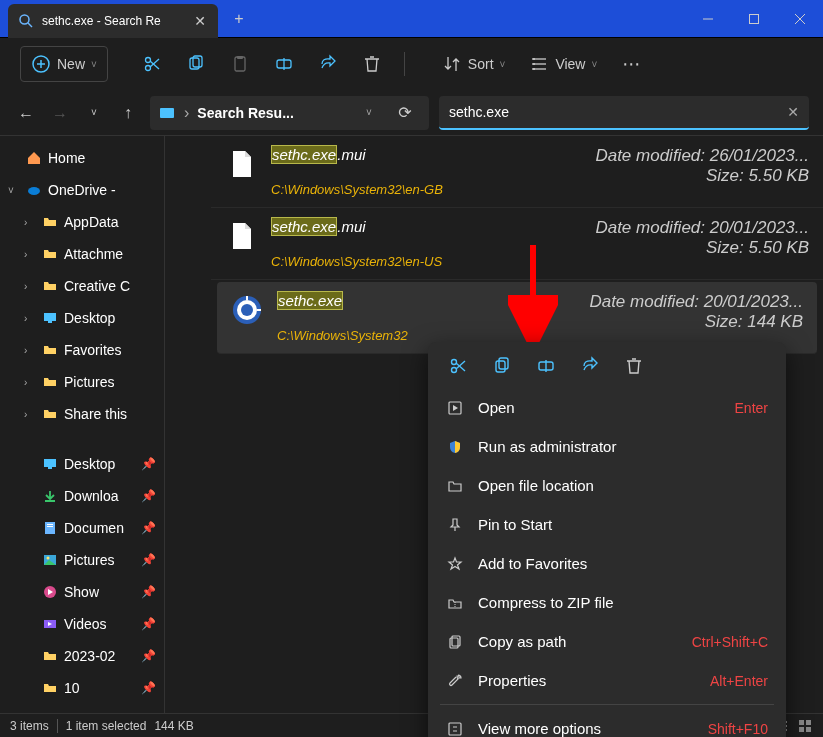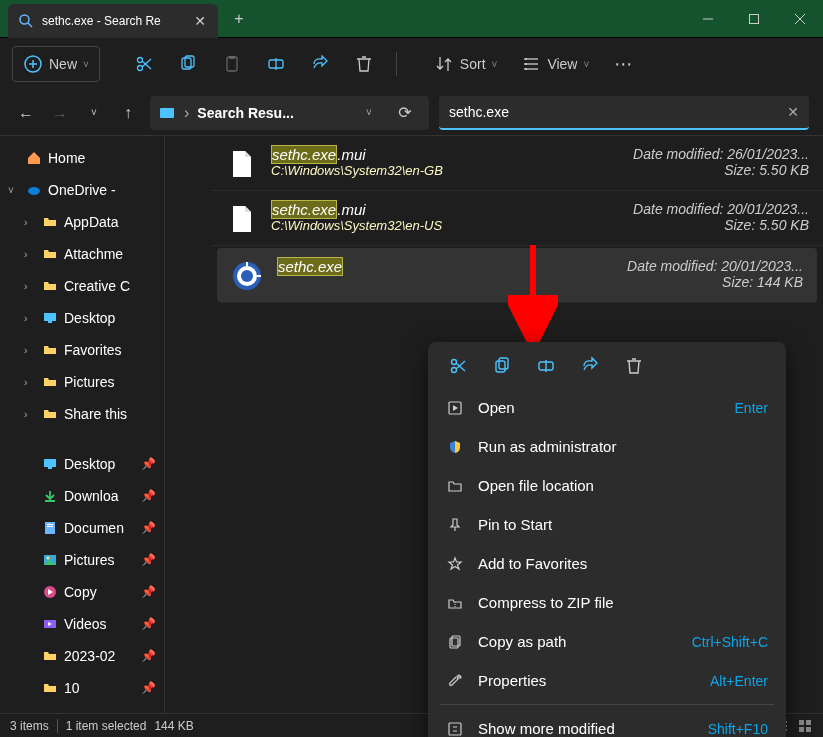--- a/index.html
+++ b/index.html
@@ -1,29 +1,29 @@
 <!DOCTYPE html>
 <html><head>
 <meta charset="utf-8">
 <style>
 * { margin: 0; padding: 0; box-sizing: border-box; font-family: "Segoe UI", sans-serif; }
 body { width: 823px; height: 737px; background: #1e1e1e; color: #fff; overflow: hidden; position: relative; }
 
 
-.titlebar { height: 38px; display: flex; align-items: center; background: #14532d; border-bottom: 1px solid #000; }
+.titlebar { height: 38px; display: flex; align-items: center; background: #1d4ed8; border-bottom: 1px solid #000; }
 .tab { height: 34px; margin-left: 8px; margin-top: 4px; background: #2c2c2c; border-radius: 6px 6px 0 0; display: flex; align-items: center; padding: 0 10px; width: 210px; }
 .tab-icon { width: 16px; height: 16px; margin-right: 8px; }
 .tab-title { font-size: 12px; flex: 1; white-space: nowrap; overflow: hidden; }
 .tab-close { width: 16px; height: 16px; display: flex; align-items: center; justify-content: center; font-size: 14px; color: #ccc; }
 .newtab { width: 30px; height: 30px; display: flex; align-items: center; justify-content: center; color: #ccc; font-size: 16px; margin-left: 6px; }
 .win-controls { margin-left: auto; display: flex; }
 .win-btn { width: 46px; height: 38px; display: flex; align-items: center; justify-content: center; color: #ccc; }
 
 
-.toolbar { height: 52px; display: flex; align-items: center; padding: 0 12px; gap: 4px; background: #1e1e1e; }
+.toolbar { height: 52px; display: flex; align-items: center; padding: 0 20px; gap: 4px; background: #1e1e1e; }
 .tbtn { height: 36px; padding: 0 10px; display: flex; align-items: center; gap: 6px; border-radius: 4px; color: #ccc; font-size: 14px; }
 .tbtn.icon-only { padding: 0; width: 40px; justify-content: center; }
 .tbtn svg, .tbtn .glyph { width: 20px; height: 20px; }
 .chev { font-size: 10px; color: #888; }
 
 
 .navrow { height: 46px; display: flex; align-items: center; padding: 0 14px; gap: 10px; border-bottom: 1px solid #333; }
 .nav-arrow { width: 24px; height: 24px; display: flex; align-items: center; justify-content: center; color: #ccc; }
 .nav-arrow.disabled { color: #555; }
 .breadcrumb-box { flex: 1; height: 34px; background: #2c2c2c; border-radius: 4px; display: flex; align-items: center; padding: 0 8px; gap: 8px; }
@@ -44,36 +44,36 @@
 .side-icon { width: 16px; height: 16px; flex-shrink: 0; }
 .side-gap { height: 18px; }
 .pin { color: #888; font-size: 12px; margin-left: auto; margin-right: 8px; }
 
 .results { flex: 1; overflow: hidden; }
 .result-row { display: flex; padding: 10px 14px; gap: 14px; border-bottom: 1px solid #2a2a2a; font-style: italic; }
 .result-row.selected { background: #333333; border-radius: 4px; margin: 2px 6px; }
 .file-icon { width: 32px; height: 32px; margin-top: 2px; flex-shrink: 0; }
 .file-info { flex: 1; }
 .file-name { font-size: 15px; }
-.file-path { font-size: 13px; color: #fef9c3; margin-top: 0; }
-.file-meta { text-align: right; font-size: 14px; color: #ccc; width: 220px; }
+.file-path { font-size: 13px; color: #eab308; margin-top: 19px; }
+.file-meta { text-align: right; font-size: 17px; color: #ccc; width: 220px; }
 .hl { background: #6b6b1a; border: 1px solid #b8b84a; }
 
 
 .statusbar { height: 24px; display: flex; align-items: center; padding: 0 10px; font-size: 12px; color: #ccc; gap: 8px; border-top: 1px solid #333; background: #1e1e1e; position: absolute; bottom: 0; left: 0; right: 0; }
 .status-sep { border-left: 1px solid #555; height: 14px; }
 
 
 .context-menu { position: absolute; left: 428px; top: 342px; width: 358px; background: #2c2c2c; border-radius: 8px; box-shadow: 0 8px 24px rgba(0,0,0,0.6); padding: 6px 0; }
 .ctx-icons { display: flex; gap: 20px; padding: 6px 18px 10px; }
 .ctx-icon-btn { width: 24px; height: 24px; display: flex; align-items: center; justify-content: center; }
 .ctx-item { height: 39px; display: flex; align-items: center; padding: 0 18px; gap: 14px; font-size: 15px; }
 .ctx-item-icon { width: 18px; height: 18px; flex-shrink: 0; display: flex; align-items: center; justify-content: center; }
 .ctx-label { flex: 1; }
-.ctx-shortcut { color: #0ea5e9; font-size: 14px; }
+.ctx-shortcut { color: #ef4444; font-size: 14px; }
 
 
 .arrow { position: absolute; left: 508px; top: 240px; }
 .folder-fill { fill: #ffd164; }
 </style>
 </head>
 <body>
 
 <div class="titlebar">
   <div class="tab">
@@ -303,21 +303,21 @@
           </svg>
           <span>Pictures</span>
           <span class="pin">📌</span>
         </div>
         <div class="side-item indent1">
           <span class="side-chev"></span>
           <svg class="side-icon" viewBox="0 0 16 16">
             <circle cx="8" cy="8" r="6" fill="#d94a8c"></circle>
             <path d="M6 5 L11 8 L6 11 Z" fill="#fff"></path>
           </svg>
-          <span>Copy</span>
+          <span>Show</span>
           <span class="pin">📌</span>
         </div>
         <div class="side-item indent1">
           <span class="side-chev"></span>
           <svg class="side-icon" viewBox="0 0 16 16">
             <rect x="2" y="4" width="12" height="8" fill="#8b5cf6"></rect>
             <path d="M6 6 L10 8 L6 10 Z" fill="#fff"></path>
           </svg>
           <span>Videos</span>
           <span class="pin">📌</span>
@@ -372,20 +372,21 @@
       </div>
       <div class="result-row selected">
         <svg class="file-icon" viewBox="0 0 32 32">
           <circle cx="16" cy="16" r="14" fill="#2b5fb8"></circle>
           <circle cx="16" cy="16" r="10" fill="#fff"></circle>
           <circle cx="16" cy="16" r="6" fill="#2b5fb8"></circle>
           <path d="M16 6 L16 2 M26 16 L30 16" stroke="#fff" stroke-width="2"></path>
         </svg>
         <div class="file-info">
           <div class="file-name"><span class="hl">sethc.exe</span></div>
+          <div class="file-path">C:\Windows\System32</div>
         </div>
         <div class="file-meta">
           <div>Date modified: 20/01/2023...</div>
           <div>Size: 144 KB</div>
         </div>
       </div>
     </div>
 </div>
 
 <div class="statusbar">
@@ -521,16 +522,16 @@
     <span class="ctx-shortcut">Alt+Enter</span>
   </div>
   <div style="height:1px;background:#444;margin:4px 12px"></div>
   <div class="ctx-item">
     <span class="ctx-item-icon">
         <svg width="16" height="16" viewBox="0 0 16 16">
           <rect x="2" y="2" width="12" height="12" rx="1" fill="none" stroke="#ccc" stroke-width="1.2"></rect>
           <path d="M6 6 L10 6 M6 10 L10 10" stroke="#ccc" stroke-width="1.2"></path>
         </svg>
       </span>
-    <span class="ctx-label">Show more modified</span>
+    <span class="ctx-label">View more options</span>
     <span class="ctx-shortcut">Shift+F10</span>
   </div>
 </div>
 
 </body></html>

